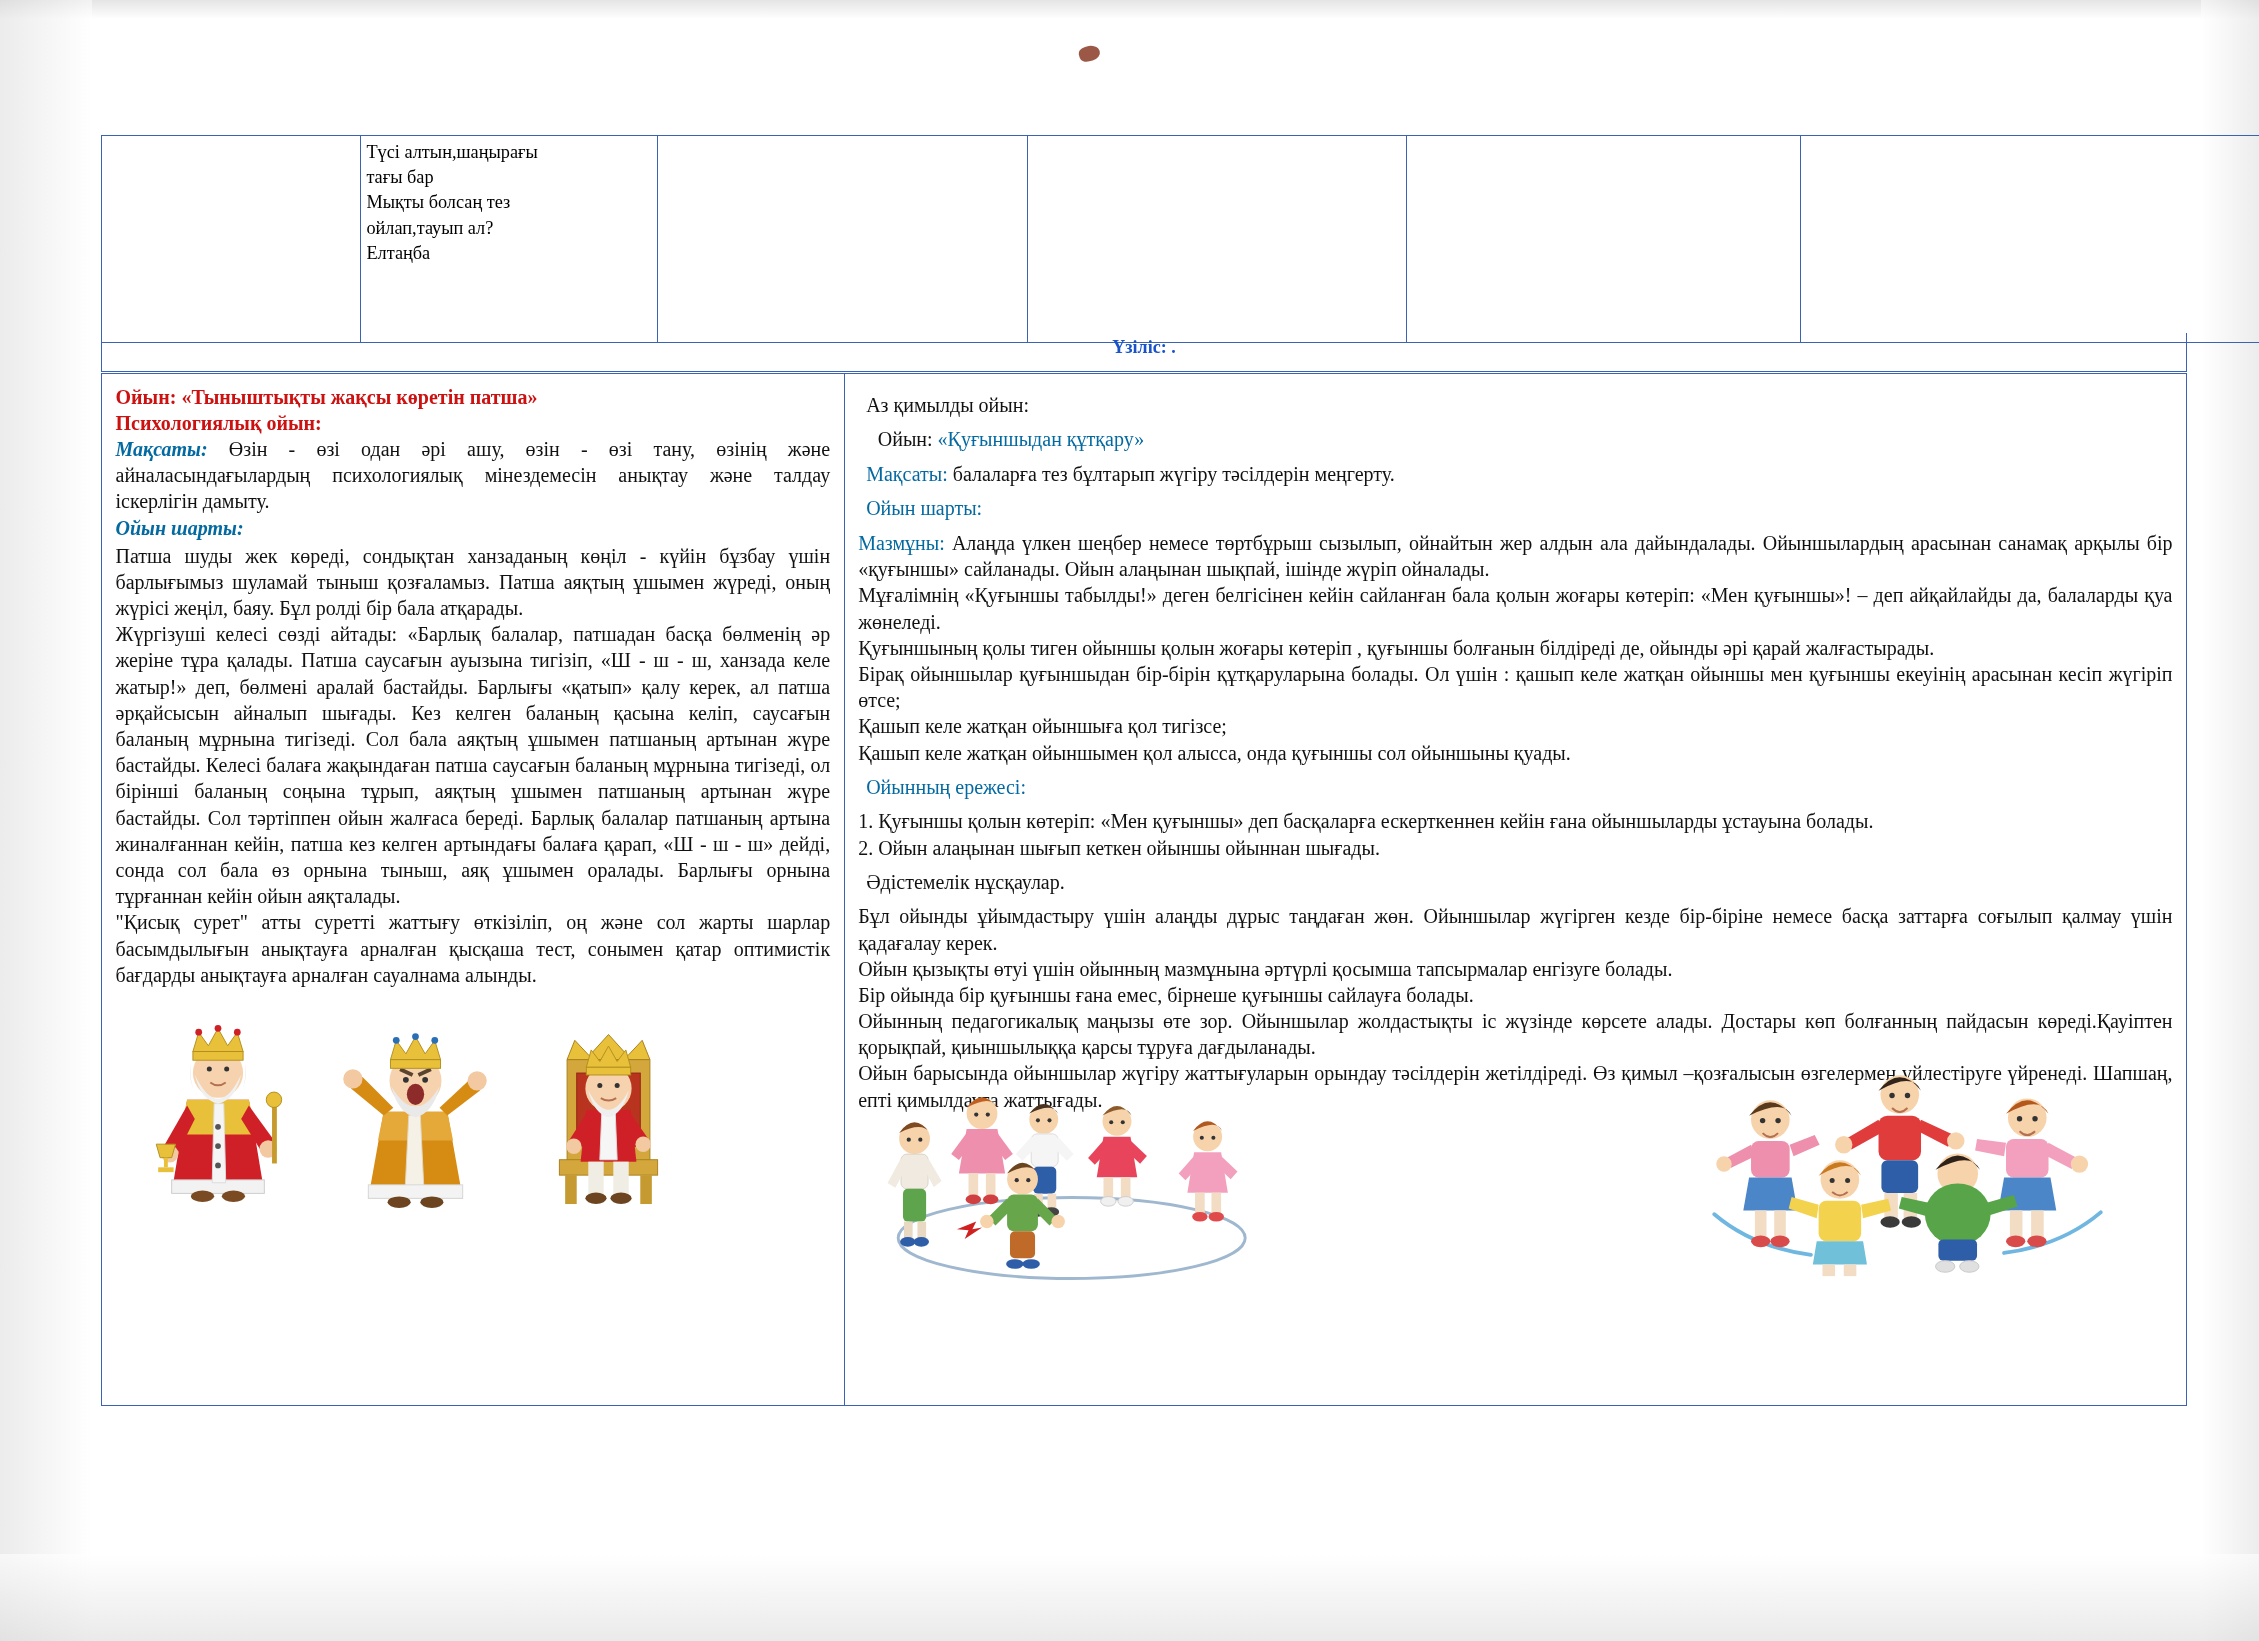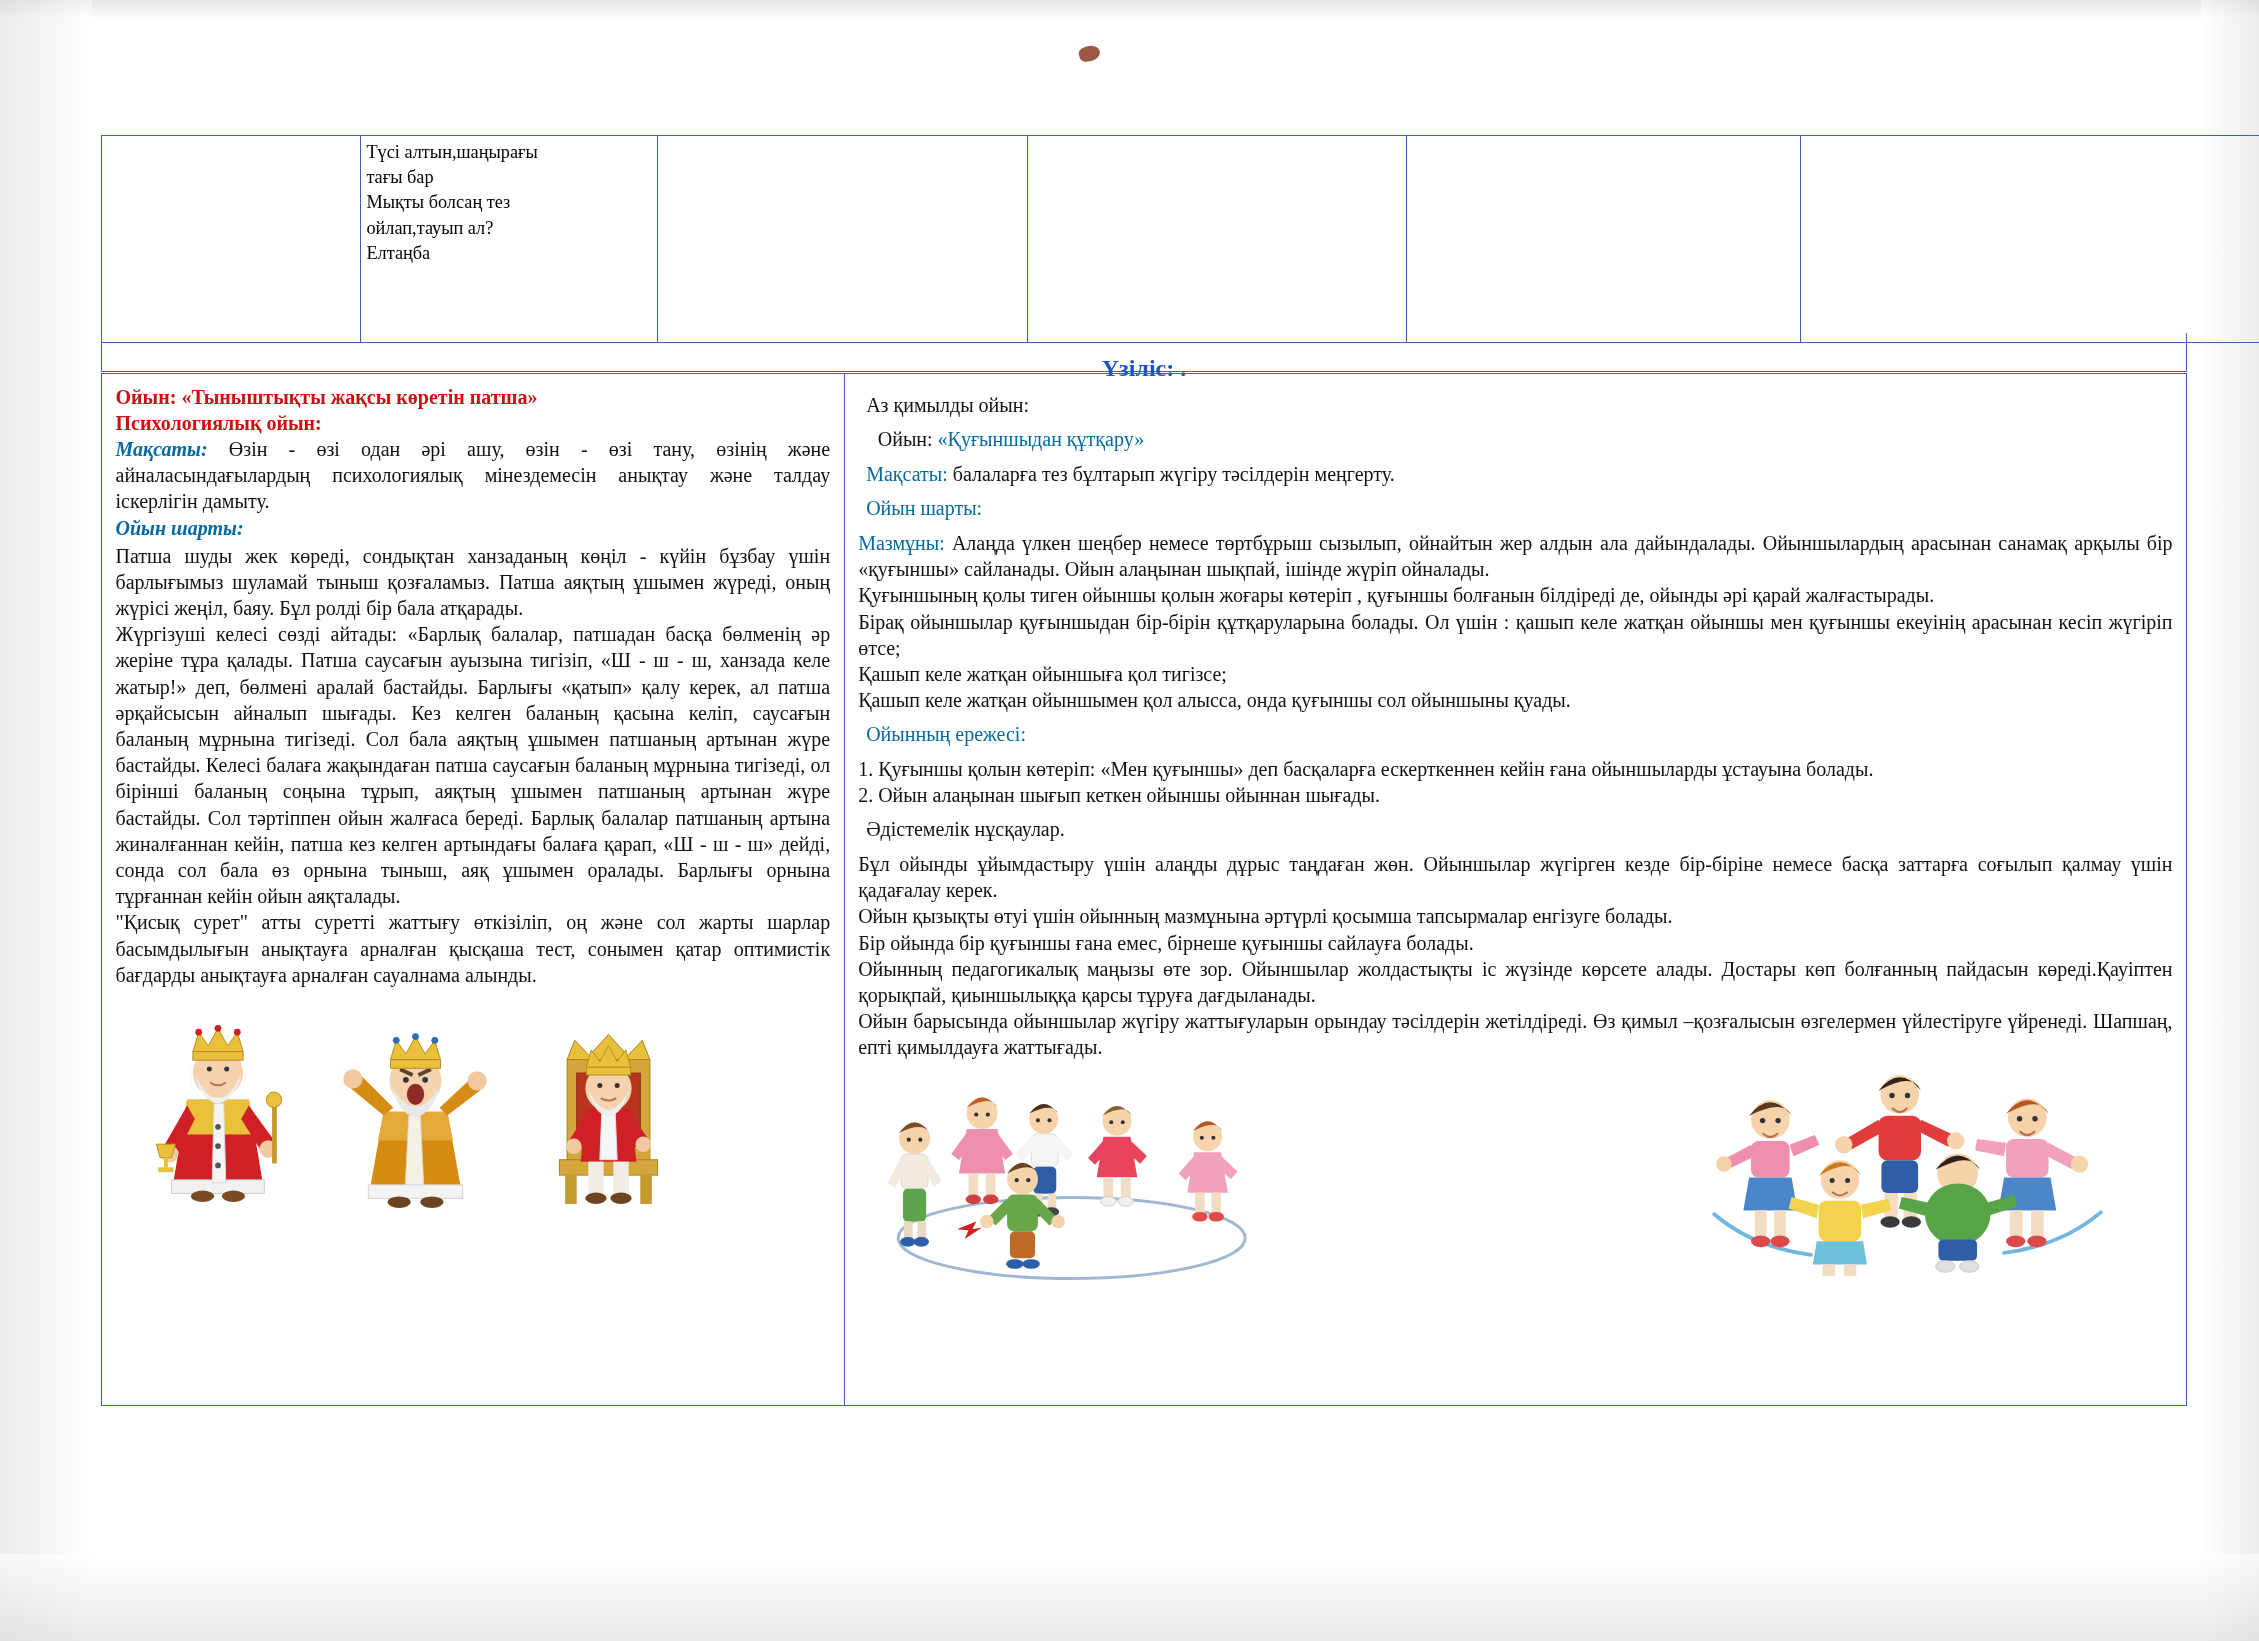--- a/index.html
+++ b/index.html
@@ -93,24 +93,24 @@
     width: 2086px;
     height: 39px;
     border: 1px solid #3b63b5;
     border-top: none;
     box-sizing: border-box;
   }
   #break-row .break-text {
     position: absolute;
     left: 50%;
     transform: translateX(-50%);
-    top: 22px;
+    top: 4px;
     color: #1a53c8;
     font-weight: bold;
-    font-size: 24px;
+    font-size: 18px;
   }
 
   
   #main-area {
     position: absolute;
     left: 101px;
     top: 373px;
     width: 2086px;
     height: 1033px;
     border: 1px solid #3b63b5;
@@ -331,20 +331,21 @@
         <span>Ойын:</span>
         <span class="blue">«Қуғыншыдан құтқару»</span>
       </p>
       <p class="ln-plain">
         <span class="blue">Мақсаты:</span><span> балаларға тез бұлтарып жүгіру тәсілдерін меңгерту.</span>
       </p>
       <p class="ln-plain blue">Ойын шарты:</p>
       <p class="ln">
         <span class="blue">Мазмұны:</span><span> Алаңда үлкен шеңбер немесе төртбұрыш сызылып, ойнайтын жер алдын ала дайындалады. Ойыншылардың арасынан санамақ арқылы бір «қуғыншы» сайланады. Ойын алаңынан шықпай, ішінде жүріп ойналады.</span>
       </p>
+      <p class="ln">Мұғалімнің «Қуғыншы табылды!» деген белгісінен кейін сайланған бала қолын жоғары көтеріп: «Мен қуғыншы»! – деп айқайлайды да, балаларды қуа жөнеледі.</p>
       <p class="ln">Қуғыншының қолы тиген ойыншы қолын жоғары көтеріп , қуғыншы болғанын білдіреді де, ойынды әрі қарай жалғастырады.</p>
       <p class="ln">Бірақ ойыншылар қуғыншыдан бір-бірін құтқаруларына болады. Ол үшін : қашып келе жатқан ойыншы мен қуғыншы екеуінің арасынан кесіп жүгіріп өтсе;</p>
       <p class="ln">Қашып келе жатқан ойыншыға қол тигізсе;</p>
       <p class="ln">Қашып келе жатқан ойыншымен қол алысса, онда қуғыншы сол ойыншыны қуады.</p>
       <p class="ln-plain blue">Ойынның ережесі:</p>
       <p class="ln">1. Қуғыншы қолын көтеріп: «Мен қуғыншы» деп басқаларға ескерткеннен кейін ғана ойыншыларды ұстауына болады.</p>
       <p class="ln">2. Ойын алаңынан шығып кеткен ойыншы ойыннан шығады.</p>
       <p class="ln-plain">Әдістемелік нұсқаулар.</p>
       <p class="ln">Бұл ойынды ұйымдастыру үшін алаңды дұрыс таңдаған жөн. Ойыншылар жүгірген кезде бір-біріне немесе басқа заттарға соғылып қалмау үшін қадағалау керек.</p>
       <p class="ln">Ойын қызықты өтуі үшін ойынның мазмұнына әртүрлі қосымша тапсырмалар енгізуге болады.</p>

